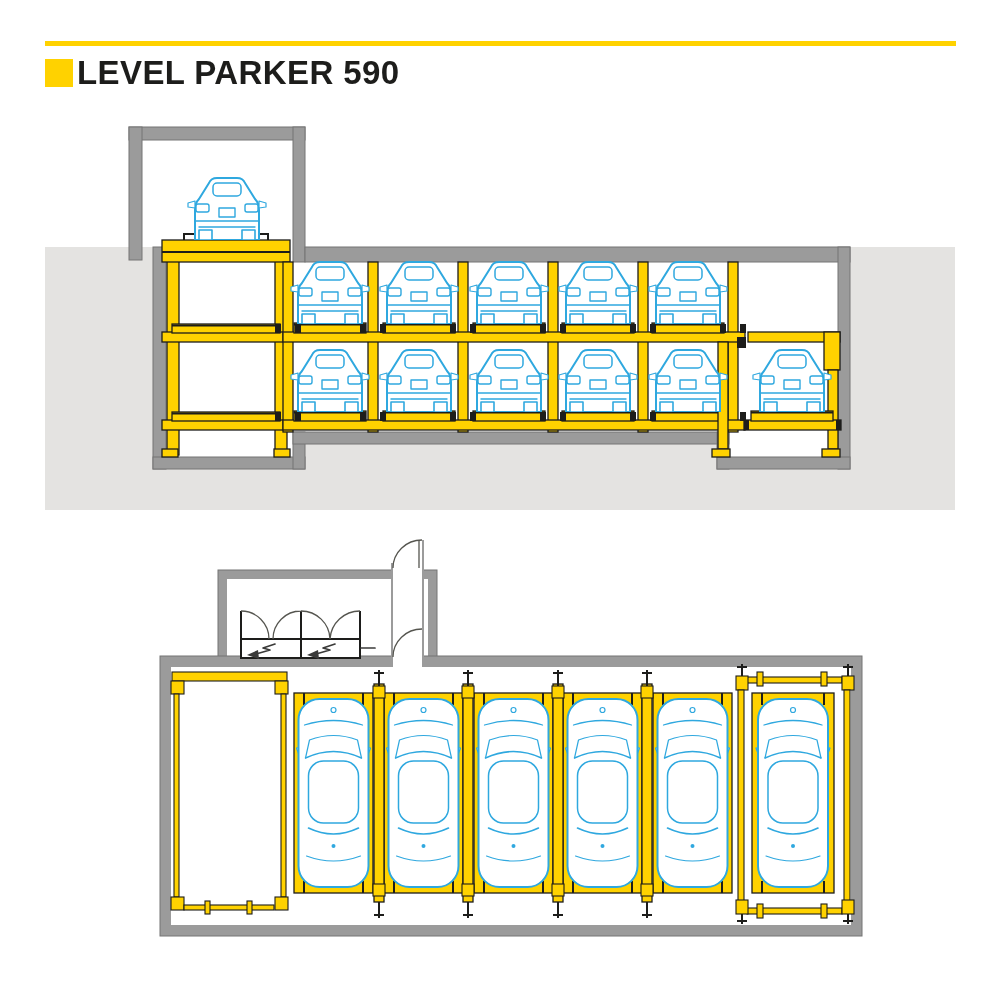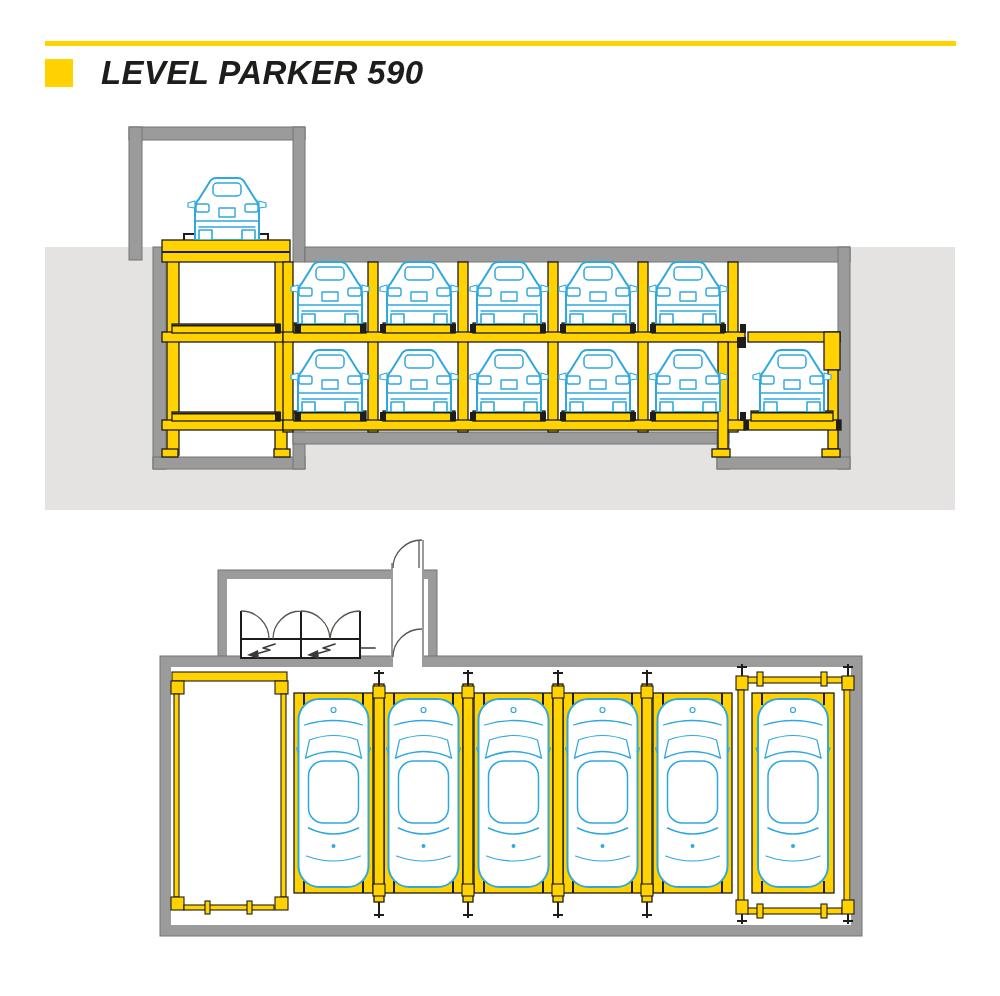--- a/index.html
+++ b/index.html
@@ -2,21 +2,21 @@
 <html style="--accent: #FFD200; --car: #2FA8DF; --wall: #9B9B9B; --ground: #E4E3E1; --ink: #1D1D1B;"><head>
 <meta charset="utf-8">
 <style>
   :root{
     --accent:#FFD200; --car:#2FA8DF; --wall:#9B9B9B; --ground:#E4E3E1; --ink:#1D1D1B;
   }
   html,body{margin:0;padding:0;background:#fff;}
   body{width:1000px;height:996px;position:relative;overflow:hidden;
        font-family:"Liberation Sans",sans-serif;}
   .topbar{position:absolute;left:45px;top:41px;width:911px;height:5px;background:var(--accent);}
-  .header{position:absolute;left:45px;top:54px;display:flex;align-items:center;gap:28px;font-style:italic;}
+  .header{position:absolute;left:45px;top:54px;display:flex;align-items:center;gap:4px;}
   .sq{width:28px;height:28px;background:var(--accent);}
   h1{margin:0;font-size:33px;font-weight:bold;color:var(--ink);letter-spacing:.4px;white-space:nowrap;}
   #diagram{position:absolute;left:0;top:0;width:1000px;height:996px;}
   .ground{fill:var(--ground);}
   .white{fill:#fff;}
   .wall{fill:var(--wall);stroke:#747474;stroke-width:1;}
   .steel{fill:var(--accent);stroke:var(--ink);stroke-width:1.3;}
   .steelthin{fill:var(--accent);stroke:var(--ink);stroke-width:1.1;}
   .ink{fill:var(--ink);stroke:none;}
   .inkline{stroke:var(--ink);stroke-width:2;fill:none;}

